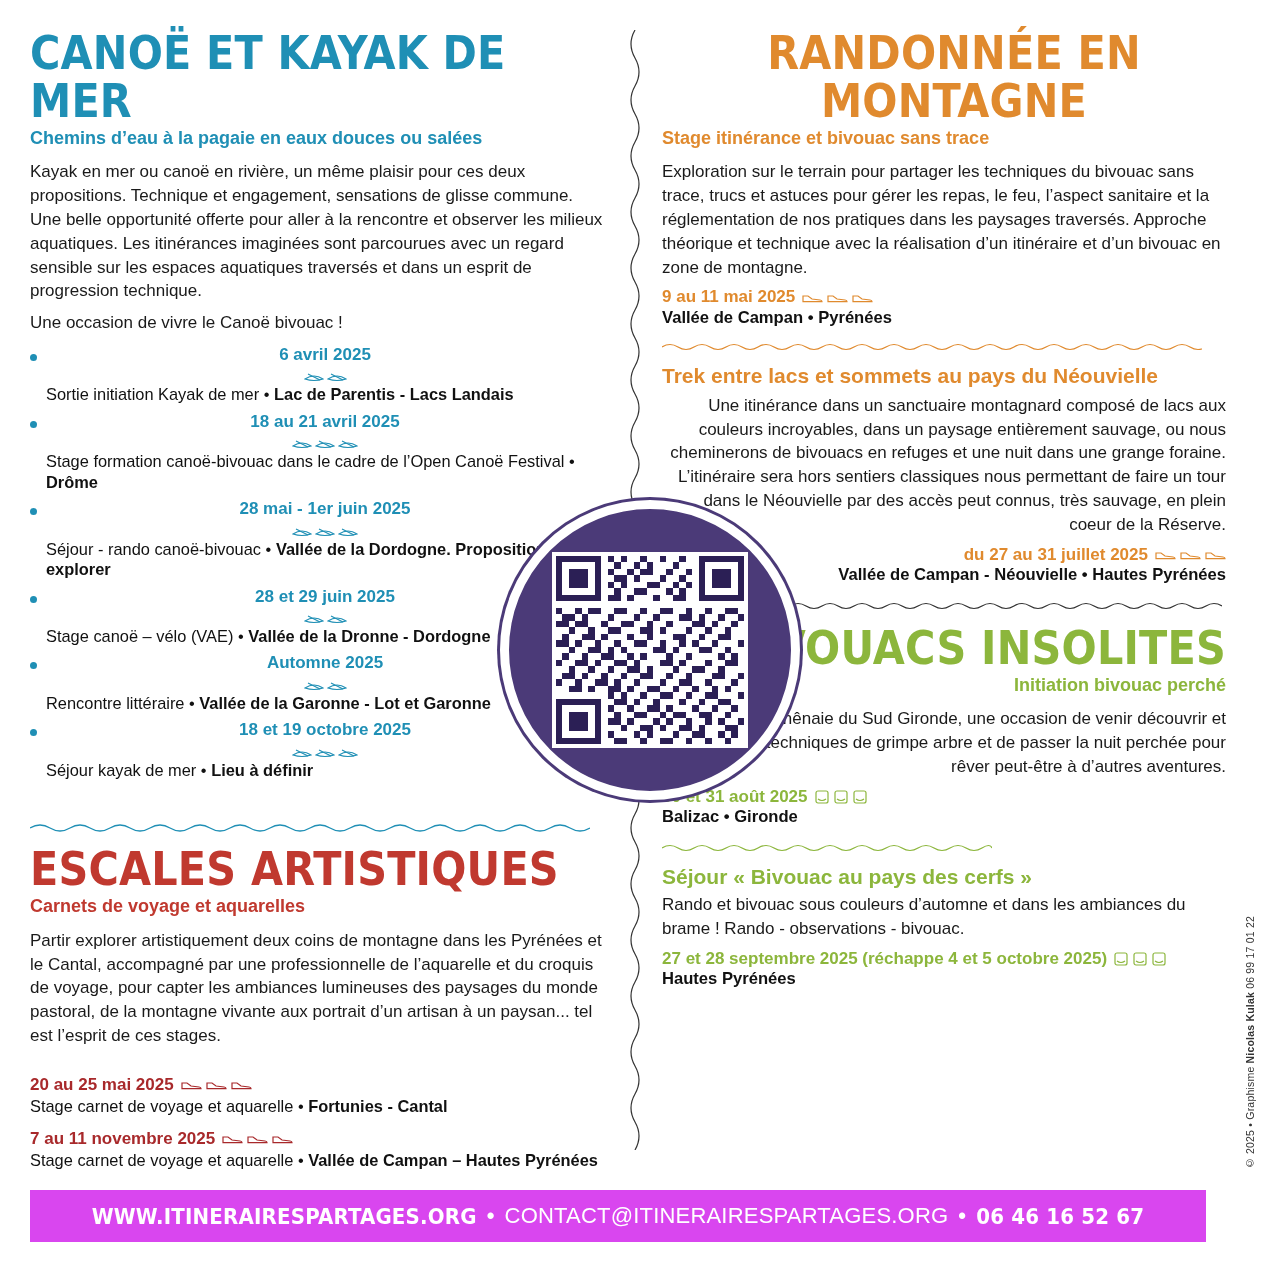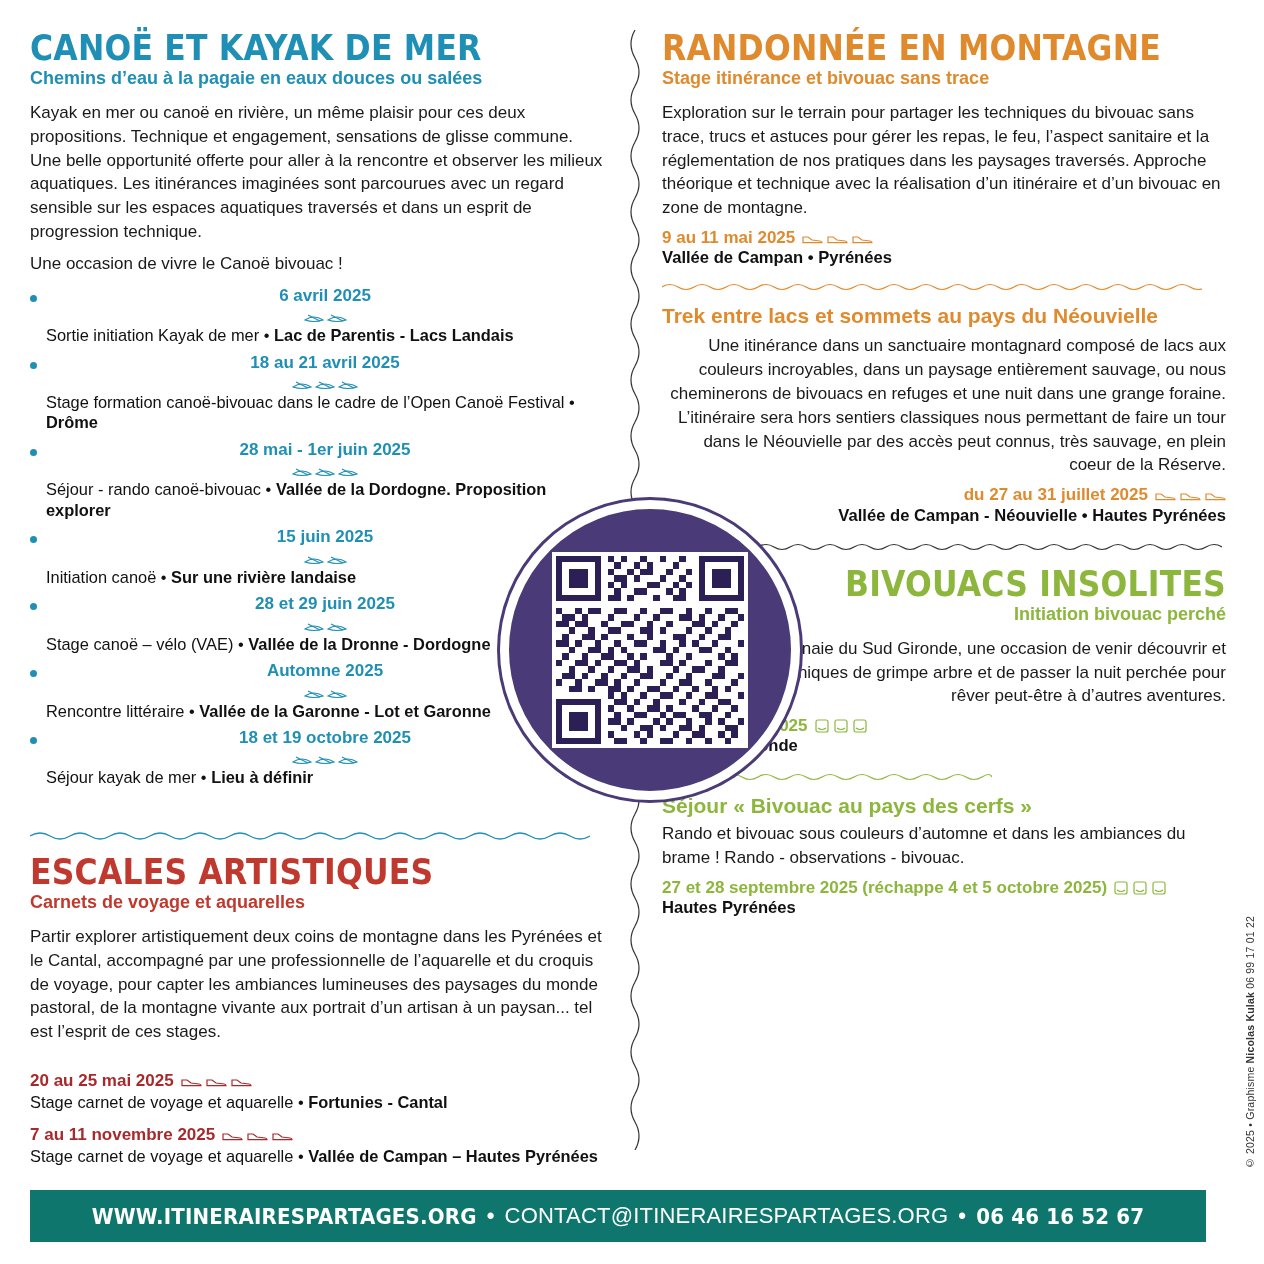--- a/index.html
+++ b/index.html
@@ -26,21 +26,21 @@
     display: flex; align-items: stretch; justify-content: center;
   }
   .col-divider svg { height: 100%; width: 18px; }
   .col-right { width: 582px; padding-left: 18px; }
 
   h1.section-title {
     font-family: "DejaVu Sans", sans-serif;
     font-weight: 900;
     font-stretch: condensed;
     letter-spacing: 0.2px;
-    font-size: 35px;
+    font-size: 46px;
     line-height: 1.04;
     margin: 0 0 2px 0;
     text-transform: uppercase;
   }
   h2.section-sub {
     font-family: "Liberation Sans", sans-serif;
     font-weight: bold;
     font-size: 18px;
     line-height: 1.15;
     margin: 0 0 12px 0;
@@ -79,21 +79,21 @@
   .canoe h2 { color: #1f8fb5; }
   .canoe .bullet-list li:before { background: #1f8fb5; }
   .canoe .date-line { color: #1f8fb5; flex-direction: column; }
 
   
   .escales h1 { color: #c0392f; }
   .escales h2 { color: #c0392f; }
   .escales .date-line { color: #a8292b; }
 
   
-  .rando h1 { color: #e08a2e; text-align: left;}
+  .rando h1 { color: #e08a2e; text-align: center; margin-left: 20px;}
   .rando h2 { color: #e08a2e; }
   .rando .date-line { color: #e08a2e; }
   .rando .sub-title {
     color: #e08a2e; font-weight: bold; font-size: 21px; margin: 0 0 6px 0;
   }
 
   
   .bivouac h1 { color: #8cb63c; text-align: right; }
   .bivouac h2 { color: #8cb63c; text-align: right; }
   .bivouac .date-line { color: #8cb63c; }
@@ -115,21 +115,21 @@
     display: flex; align-items: center; justify-content: center;
     z-index: 5;
   }
   .qr-inner { width: 196px; height: 196px; background: #ffffff; padding: 4px; }
 
   
   .footer {
     position: absolute;
     left: 30px; bottom: 22px;
     width: 1176px; height: 52px;
-    background: #0f766e;
+    background: #d946ef;
     color: #ffffff;
     display: flex; align-items: center; justify-content: center;
     gap: 10px;
     font-size: 22px;
     letter-spacing: 0.2px;
   }
   .footer .strong { font-weight: 900; font-family: "DejaVu Sans", sans-serif; font-stretch: condensed;}
   .footer .mid { font-weight: normal; }
   .footer .dot { font-weight: bold; }
 
@@ -213,38 +213,20 @@
                     <path d="M4 3 L16 9" stroke="#1f8fb5" stroke-width="1.2" fill="none"></path>
                   </svg>
                 <svg width="20" height="12" viewBox="0 0 20 12">
                     <path d="M1 8 Q10 2 19 8 Q10 11 1 8 Z" fill="none" stroke="#1f8fb5" stroke-width="1.2"></path>
                     <path d="M4 3 L16 9" stroke="#1f8fb5" stroke-width="1.2" fill="none"></path>
                   </svg>
               </span>
             </div>
             <div class="desc-line">
               <span>Séjour - rando canoë-bivouac • </span><b>Vallée de la Dordogne. Proposition explorer</b>
-            </div>
-          </li>
-          <li>
-            <div class="date-line">
-              <span>15 juin 2025</span>
-              <span class="icons">
-                <svg width="20" height="12" viewBox="0 0 20 12">
-                    <path d="M1 8 Q10 2 19 8 Q10 11 1 8 Z" fill="none" stroke="#1f8fb5" stroke-width="1.2"></path>
-                    <path d="M4 3 L16 9" stroke="#1f8fb5" stroke-width="1.2" fill="none"></path>
-                  </svg>
-                <svg width="20" height="12" viewBox="0 0 20 12">
-                    <path d="M1 8 Q10 2 19 8 Q10 11 1 8 Z" fill="none" stroke="#1f8fb5" stroke-width="1.2"></path>
-                    <path d="M4 3 L16 9" stroke="#1f8fb5" stroke-width="1.2" fill="none"></path>
-                  </svg>
-              </span>
-            </div>
-            <div class="desc-line">
-              <span>Initiation canoë • </span><b>Sur une rivière landaise</b>
             </div>
           </li>
           <li>
             <div class="date-line">
               <span>28 et 29 juin 2025</span>
               <span class="icons">
                 <svg width="20" height="12" viewBox="0 0 20 12">
                     <path d="M1 8 Q10 2 19 8 Q10 11 1 8 Z" fill="none" stroke="#1f8fb5" stroke-width="1.2"></path>
                     <path d="M4 3 L16 9" stroke="#1f8fb5" stroke-width="1.2" fill="none"></path>
                   </svg>

